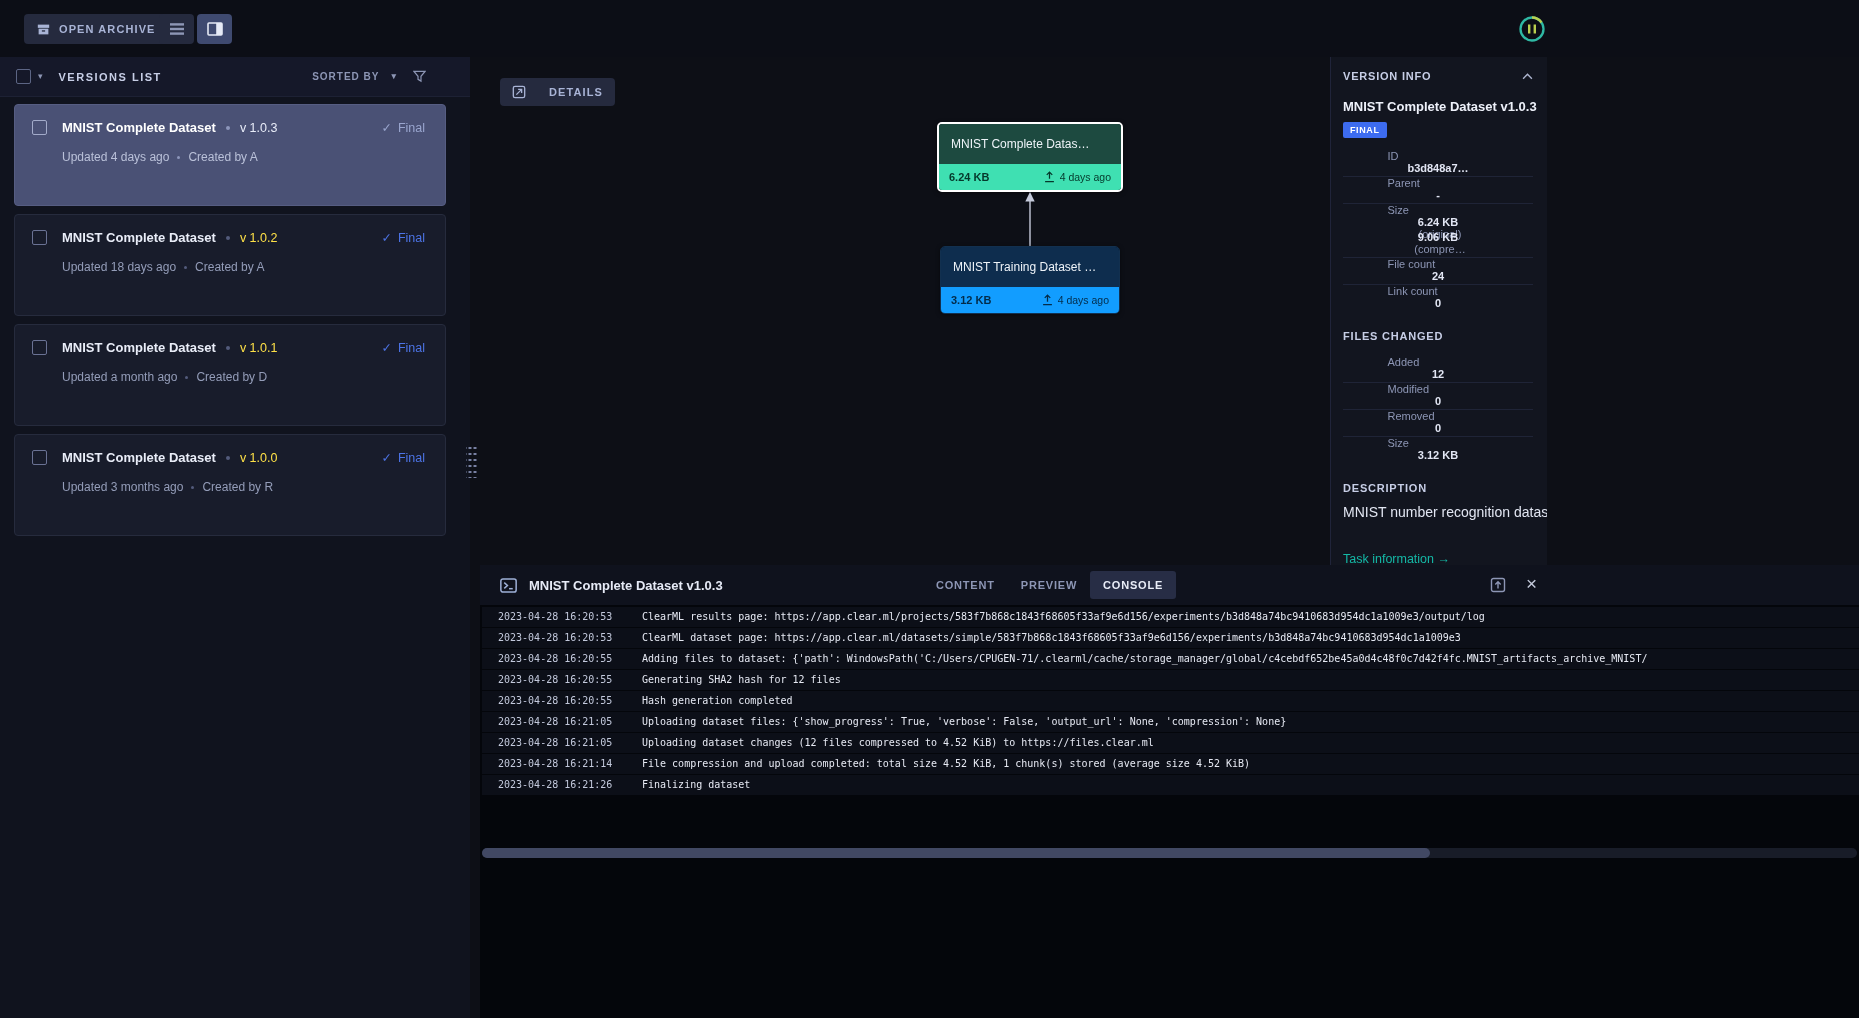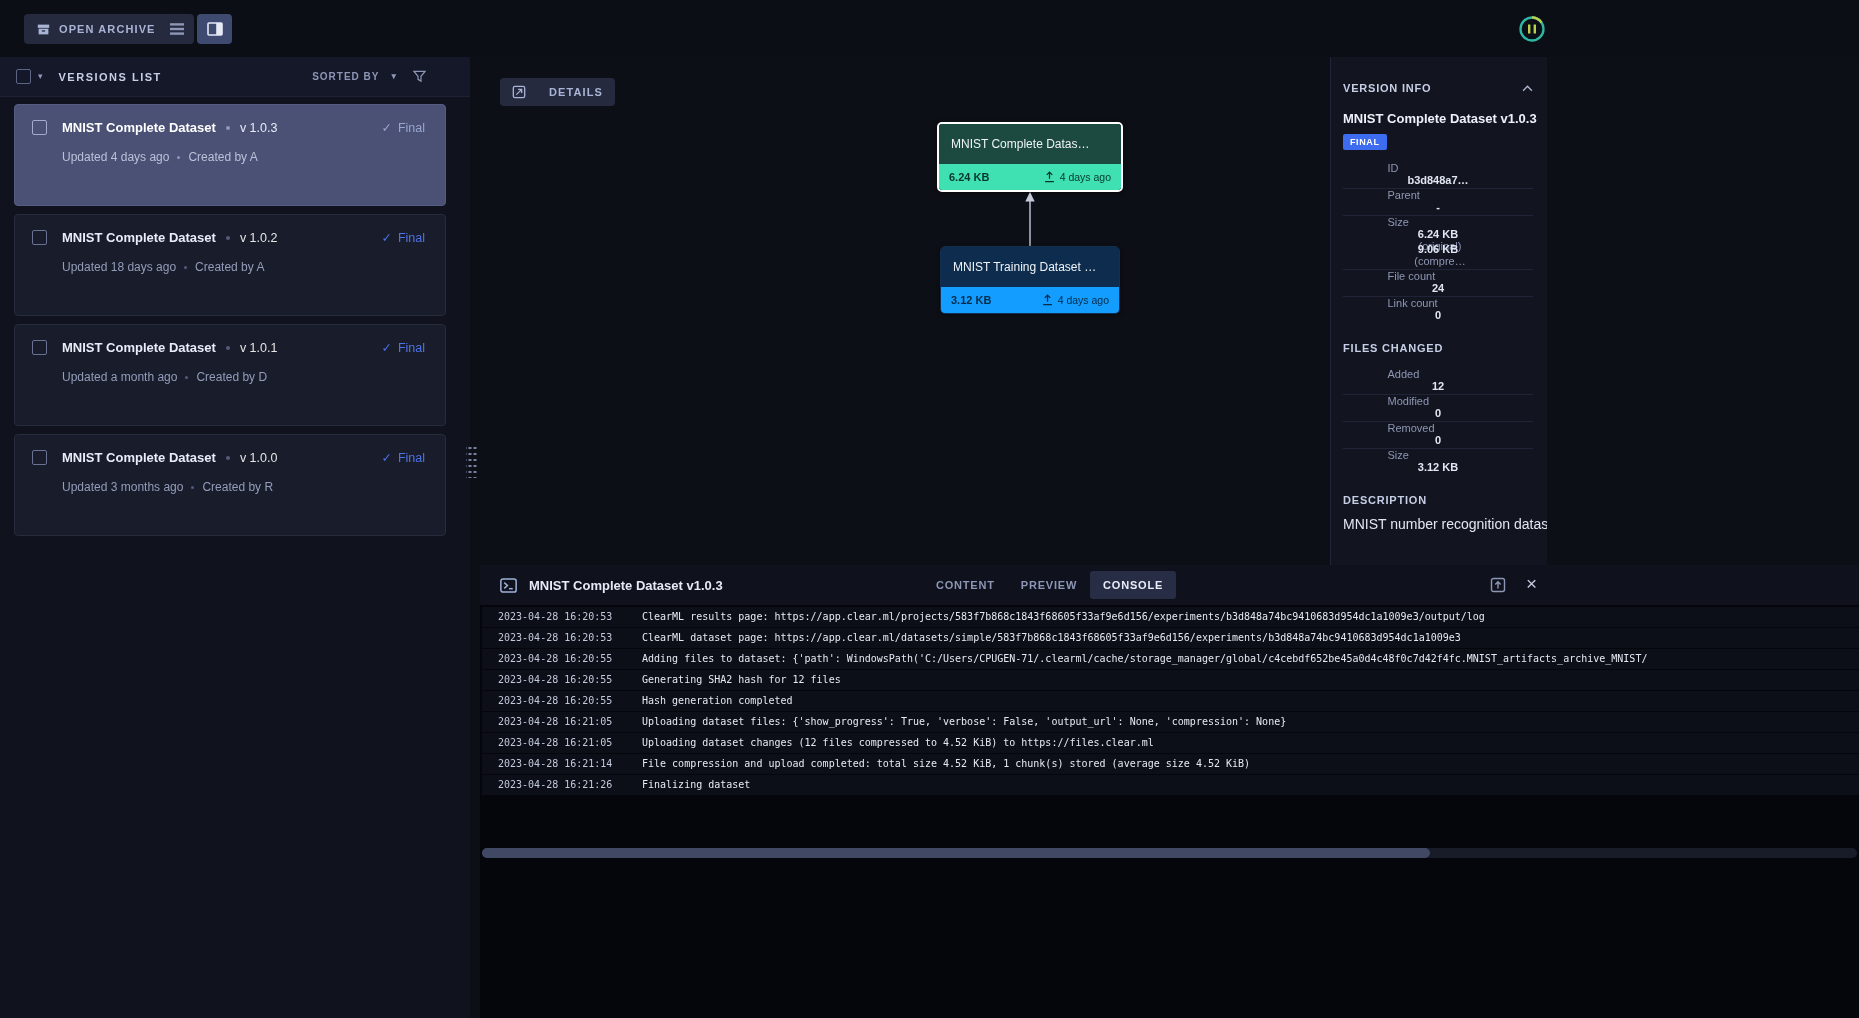--- a/index.html
+++ b/index.html
@@ -48,21 +48,21 @@
   }
   .card.selected { background:#4a5175; border-color:#565d82; }
   .card-line1 { display:flex; align-items:center; }
   .card .cb { margin-right:15px; border-color:#6a7294; }
   .card.selected .cb { border-color:#a3abca; }
   .card-title { font-size:13px; font-weight:bold; color:#e9edf8; white-space:nowrap; }
   .card.selected .card-title { color:#ffffff; }
   .sep-dot { width:4px; height:4px; border-radius:50%; background:#535b7c; margin:0 10px; flex:none; }
   .card.selected .sep-dot { background:#8d96bb; }
   .sep-dot.small { width:3px; height:3px; margin:0 8px; }
-  .card-version { font-size:12.5px; color:#e5e5e5; }
+  .card-version { font-size:12.5px; color:#fde047; }
   .card.selected .card-version { color:#e8ecf8; }
   .card-final { margin-left:auto; display:flex; align-items:center; gap:6px; font-size:12.5px; color:#4d74e6; }
   .card.selected .card-final { color:#9aa6cf; }
   .card-line2 { margin-top:15px; margin-left:30px; display:flex; align-items:center; font-size:12px; color:#949db9; }
   .card.selected .card-line2 { color:#bac1d9; }
 
   .grip {
     position:absolute; left:466px; top:444px; width:12px; height:34px; cursor:col-resize;
     background-image:radial-gradient(circle, #7b84a6 1.1px, transparent 1.4px);
     background-size:5px 6px; background-position:1.5px 1px;
@@ -87,21 +87,21 @@
   .node2 .node-title { background:#0e2d4e; }
   .node2 .node-footer { background:#129dff; color:#032c49; }
   .edge { position:absolute; left:1023px; top:192px; }
 
   
   .info {
     position:absolute; left:1330px; top:57px; width:217px; height:508px;
     background:#12151f; border-left:1px solid #20243a;
     padding:0 14px 0 12px; overflow:hidden;
   }
-  .info-header { margin-top:24px; height:14px; display:flex; align-items:center; justify-content:space-between; }
+  .info-header { margin-top:12px; height:14px; display:flex; align-items:center; justify-content:space-between; }
   .sec { font-size:11px; font-weight:bold; letter-spacing:0.8px; color:#c7cee6; }
   .chevron { color:#aeb6d0; cursor:pointer; display:flex; }
   .info-name { margin-top:16px; font-size:13px; font-weight:bold; color:#eef1fa; white-space:nowrap; }
   .badge {
     margin-top:8px; display:inline-block; background:#3d6cf0; color:#fff;
     font-size:9px; font-weight:bold; letter-spacing:0.6px; padding:3px 7px; border-radius:2px;
   }
   .fields { margin-top:12px; }
   .kv { display:flex; align-items:center; height:27px; border-bottom:1px solid #1f2437; font-size:11px; white-space:nowrap;flex-direction:column; }
   .kv.nosep { border-bottom:none; }

